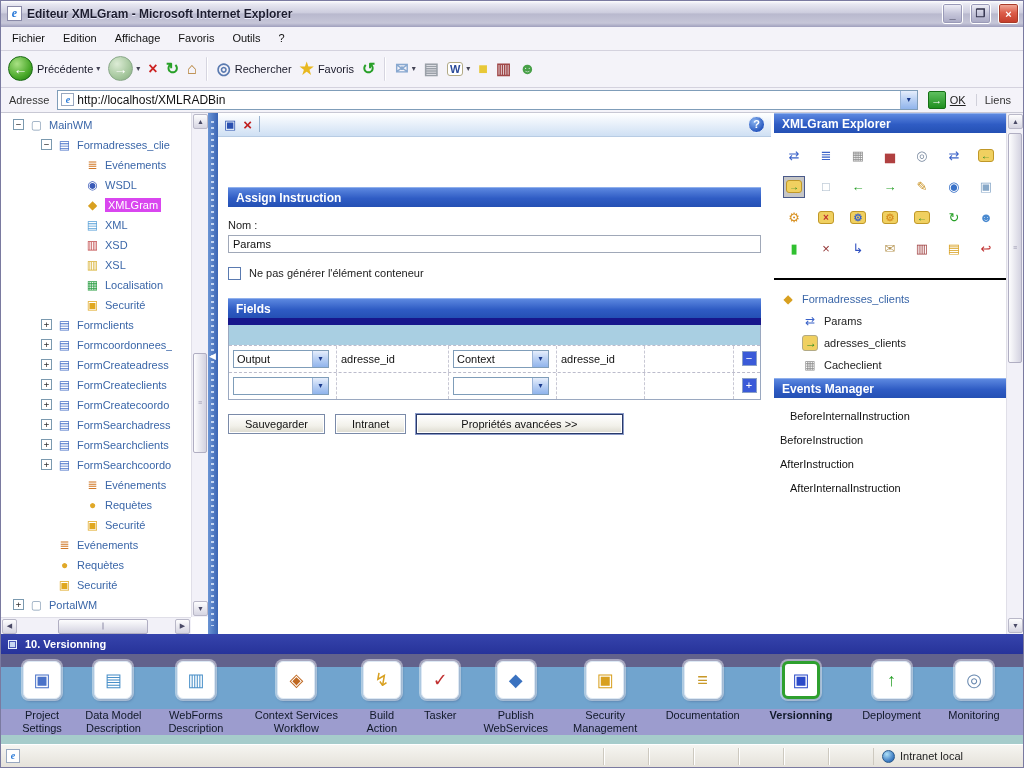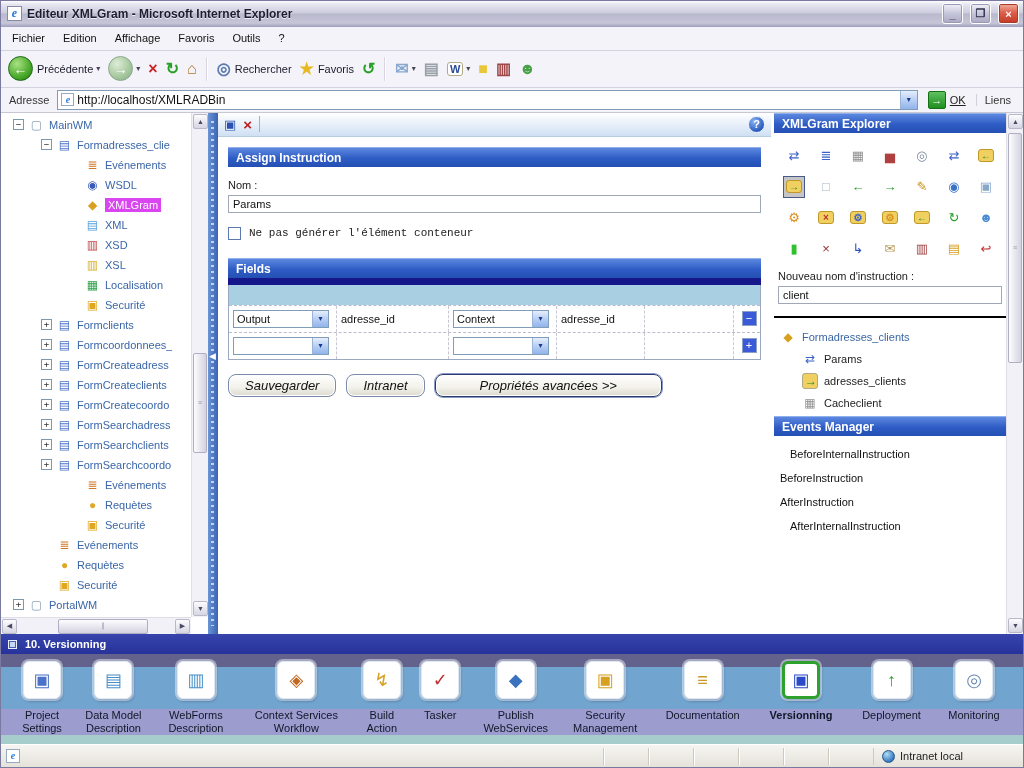--- a/index.html
+++ b/index.html
@@ -75,43 +75,43 @@
   .splitter .arr { position:absolute; top:238px; left:1px; color:#fff; font-size:9px; }
 
   
   .mainp { flex:1; background:#fff; overflow:hidden; display:flex; flex-direction:column; }
   .ptoolbar { height:24px; flex:none; background:linear-gradient(180deg,#ffffff,#cfe0f4); border-bottom:1px solid #b8cce4; display:flex; align-items:center; padding:0 6px; gap:7px; }
   .ptool-save { color:#2a50b0; font-size:13px; }
   .ptool-close { color:#c02020; font-size:15px; font-weight:bold; }
   .ptool-sep { width:1px; height:16px; background:#9ab4d0; }
   .ptool-spacer { flex:1; }
   .helpbtn { width:17px; height:17px; border-radius:50%; background:radial-gradient(circle at 35% 30%,#8ab4f0,#2a5ac0 70%); border:1px solid #e8f0fc; color:#fff; font-size:11px; font-weight:bold; display:flex; align-items:center; justify-content:center; }
-  .mainbody { padding:10px 10px 0 10px; }
+  .mainbody { padding:10px 10px 0 10px;margin-top:40px; }
   .hdr { height:20px; background:linear-gradient(180deg,#5c88e0 0%,#2f5cc4 55%,#2450b4 100%); border-top:1px solid #90b0ec; color:#fff; font-weight:bold; font-size:12px; padding:3px 8px; }
   .nomblock { margin-top:12px; }
   .flabel { font-size:11px; color:#222; margin-bottom:3px; }
   .txtinput { width:100%; height:18px; border:1px solid #a0a8b8; font-size:11px; padding:0 4px; font-family:"Liberation Sans",sans-serif; color:#111; }
   .chkrow { margin-top:14px; display:flex; align-items:center; gap:8px; }
   .chk { width:13px; height:13px; border:1px solid #5a7ab0; background:#fff; flex:none; }
-  .chklabel { font-size:11px; color:#222;font-family:Liberation Mono, monospace; }
+  .chklabel { font-size:11px; color:#222; }
   .fieldsblock { margin-top:18px; }
   .navystrip { height:7px; background:#17178c; }
   .ftable { border:1px solid #9aa8c0; border-top:none; }
   .thead { display:flex; align-items:center; background:#a9cfe2; height:20px; font-size:11px; font-weight:bold; color:#0a1a4a; }
   .thead span { padding-left:5px; }
   .c1{width:108px;flex:none;} .c2{width:112px;flex:none;} .c3{width:108px;flex:none;} .c4{width:88px;flex:none;} .c5{flex:1;} .c6{width:26px;flex:none;display:flex;justify-content:center;}
   .trow { display:flex; align-items:center; height:27px; background:#fff; border-top:1px dashed #bcbccc; font-size:11px; color:#111; }
   .trow .cell { height:100%; display:flex; align-items:center; border-right:1px dashed #c8c8d4; padding-left:4px; overflow:hidden; }
   .trow .c6 { border-right:none; }
   .sel2 { width:96px; height:18px; border:1px solid #7f9db9; background:#fff; display:flex; align-items:center; }
   .selval { flex:1; padding:0 3px; font-size:11px; white-space:nowrap; overflow:hidden; }
   .selbtn { width:16px; height:16px; background:linear-gradient(180deg,#e6eefc,#bcd2f4 45%,#90b4ec); border-left:1px solid #9ab4d8; color:#1a3a8c; font-size:8px; display:flex; align-items:center; justify-content:center; flex:none; }
   .rowbtn { width:15px; height:15px; background:#3a5ad8; border:1px solid #8aa0c8; color:#fff; font-size:11px; line-height:13px; text-align:center; }
   .btnrow { margin-top:14px; display:flex; gap:10px; }
-  .btn { border:1px solid #7a8aa8; border-radius:8px; background:linear-gradient(180deg,#ffffff,#f2f1ea 60%,#dcdacf); padding:3px 16px; font-size:13px; color:#111; font-family:"Liberation Sans",sans-serif; box-shadow:inset 0 0 0 1px #fff;font-style:italic; }
+  .btn { border:1px solid #7a8aa8; border-radius:0; background:linear-gradient(180deg,#ffffff,#f2f1ea 60%,#dcdacf); padding:3px 16px; font-size:11px; color:#111; font-family:"Liberation Sans",sans-serif; box-shadow:inset 0 0 0 1px #fff; }
   .btn.default { border:1px solid #2a3a6a; box-shadow:0 0 0 1px #8a9ac8, inset 0 0 0 1px #fff; padding:3px 44px; }
 
   
   .rightp { width:235px; flex:none; background:#fff; border-left:3px solid #fff; display:flex; flex-direction:column; overflow:hidden; }
   .icongrid { display:grid; grid-template-columns:repeat(7,1fr); row-gap:9px; padding:12px 4px 8px 4px; }
   .gicon { width:22px; height:22px; margin:auto; display:flex; align-items:center; justify-content:center; border:1px solid transparent; }
   .gicon.sel { background:#c6c6c6; border-color:#4a5a8a; }
   .gicon .gl { font-size:13px; line-height:13px; }
   .gicon .gl.boxed { width:16px; height:13px; border:1px solid #c09828; border-radius:3px; font-size:10px; font-weight:bold; line-height:11px; text-align:center; padding:0; }
   .newinstr { padding:2px 4px; }
@@ -581,24 +581,20 @@
           <div class="gicon">
             <span class="gl" style="color: rgb(160, 64, 64);">▥</span>
           </div>
           <div class="gicon">
             <span class="gl" style="color: rgb(216, 160, 32);">▤</span>
           </div>
           <div class="gicon">
             <span class="gl" style="color: rgb(192, 48, 48);">↩</span>
           </div>
         </div>
-      <div class="newinstr">
-        <div class="flabel">Nouveau nom d'instruction :</div>
-        <input class="txtinput" value="client" style="">
-      </div>
       <div class="blackline"></div>
       <div class="rtree">
 
       <div class="ritem lvl0">
             <span class="gl" style="color: rgb(216, 160, 32);">◆</span>
             <span class="lbl">Formadresses_clients</span>
           </div>
           <div class="ritem lvl1">
             <span class="gl" style="color: rgb(58, 98, 200);">⇄</span>
             <span class="lbl">Params</span>

